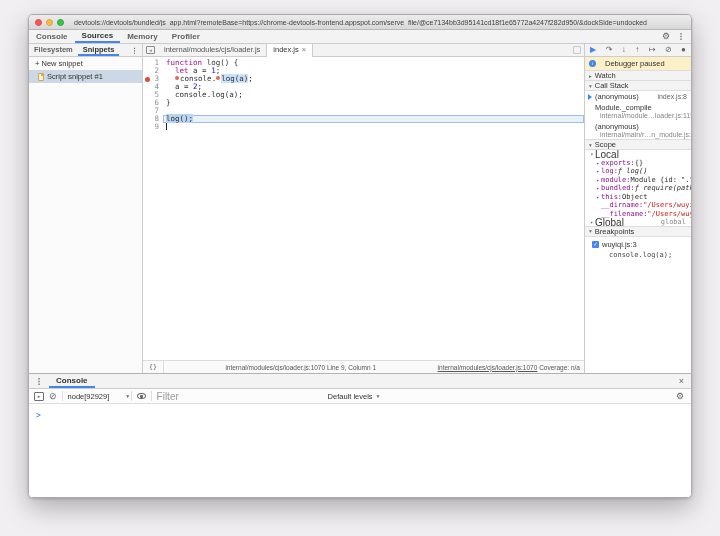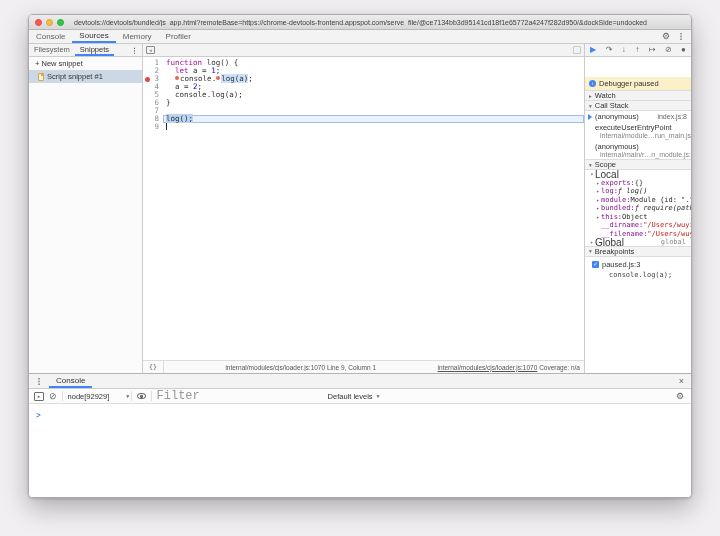--- a/index.html
+++ b/index.html
@@ -16,21 +16,21 @@
   .titlebar { height:15px; flex:none; background:linear-gradient(#ececec,#d8d8d8); border-bottom:1px solid #b8b8b8; display:flex; align-items:center; position:relative; }
   .lights { display:flex; gap:4px; margin-left:6px; }
   .light { width:7px; height:7px; border-radius:50%; }
   .light.red { background:#fc5753; border:0.5px solid #df4744; }
   .light.yellow { background:#fdbc40; border:0.5px solid #de9f34; }
   .light.green { background:#33c748; border:0.5px solid #27aa35; }
   .url { font-size:7px; color:#3f3f3f; margin-left:10px; white-space:nowrap; overflow:hidden; }
   
   .main-toolbar { height:14px; flex:none; background:#f3f3f3; border-bottom:1px solid #ccc; display:flex; align-items:stretch; }
   .main-tabs { display:flex; }
-  .tab { font-size:8px; color:#5f5f5f; padding:0 7px; line-height:13px; cursor:default; }
+  .tab { font-size:8px; color:#5f5f5f; padding:0 7px; line-height:13px; cursor:default;font-weight:bold; }
   .tab.active { color:#333; border-bottom:2px solid #4285f4; line-height:12px; }
   .toolbar-right { margin-left:auto; display:flex; align-items:center; gap:7px; padding-right:6px; color:#5f6368; }
   .gear { font-size:9px; line-height:9px; }
   .vdots { font-size:8px; font-weight:bold; }
   
   .panel { flex:none; height:329px; display:flex; background:#f9a8d4; }
   
   .navigator { width:114px; flex:none; border-right:1px solid #ccc; display:flex; flex-direction:column; background:#fbfbfb; }
   .nav-tabs { height:13px; flex:none; background:#f3f3f3; border-bottom:1px solid #ccc; display:flex; align-items:stretch; }
   .nav-tabs .tab { font-size:7.5px; padding:0 5px; line-height:12px; }
@@ -66,21 +66,21 @@
   .status-bar { height:13px; flex:none; border-top:1px solid #ddd; background:#fafafa; display:flex; align-items:center; font-size:6.5px; color:#555; }
   .pretty { font-family:"DejaVu Sans Mono", monospace; padding:0 6px; border-right:1px solid #ddd; height:100%; display:flex; align-items:center; color:#5f6368; }
   .sb-center { flex:1; text-align:center; white-space:nowrap; overflow:hidden; }
   .sb-right { white-space:nowrap; padding-right:4px; }
   .sb-link { text-decoration:underline; color:#555; }
   
   .debug-sidebar { width:107px; flex:none; border-left:1px solid #ccc; background:#fff; display:flex; flex-direction:column; font-size:7.5px; overflow:hidden; }
   .debug-toolbar { height:13px; flex:none; background:#f3f3f3; border-bottom:1px solid #ccc; display:flex; align-items:center; justify-content:space-between; padding:0 5px; }
   .dbg-icon { font-size:8px; line-height:10px; color:#5f6368; }
   .dbg-icon.accent { color:#4285f4; }
-  .paused-banner { height:14px; flex:none; background:#fbf0c7; border-bottom:1px solid #e8d9a4; display:flex; align-items:center; gap:3px; padding-left:4px; color:#333;margin-top:20px; }
+  .paused-banner { height:14px; flex:none; background:#fbf0c7; border-bottom:1px solid #e8d9a4; display:flex; align-items:center; gap:9px; padding-left:4px; color:#333; }
   .info-circle { width:7px; height:7px; border-radius:50%; background:#4285f4; color:#fff; font-size:5px; line-height:7px; text-align:center; font-style:italic; font-family:"Liberation Serif", serif; flex:none; }
   .section-h { height:11px; flex:none; background:#f3f3f3; border-bottom:1px solid #ddd; border-top:1px solid #ddd; margin-top:-1px; display:flex; align-items:center; padding-left:4px; color:#333; gap:3px; }
   .section-h:first-of-type { margin-top:0; }
   .caret { font-size:5.5px; color:#6e6e6e; }
   .cs-row.current { height:11px; display:flex; align-items:center; padding:0 4px 0 3px; }
   .cs-marker { width:0; height:0; border-left:4px solid #4285f4; border-top:3px solid transparent; border-bottom:3px solid transparent; flex:none; }
   .cs-fn { margin-left:3px; color:#333; }
   .cs-loc { margin-left:auto; color:#666; font-size:7px; }
   .cs-row.stacked { padding:2px 0 2px 10px; }
   .cs-row.stacked .fn { color:#333; line-height:8px; white-space:nowrap; }
@@ -109,21 +109,21 @@
   .drawer-tabs .tab.active { line-height:13px; }
   .drawer-close { margin-left:auto; color:#5f6368; font-size:9px; line-height:15px; padding-right:7px; }
   .drawer-toolbar { height:15px; flex:none; background:#fcfcfc; border-bottom:1px solid #ddd; display:flex; align-items:center; padding:0 5px; gap:5px; font-size:7.5px; color:#333; }
   .tb-sep { width:1px; height:10px; background:#ddd; flex:none; }
   .console-sidebar-btn { width:10px; height:9px; border:1px solid #6e6e6e; border-radius:1px; font-size:5px; line-height:7px; text-align:center; color:#6e6e6e; flex:none; }
   .clear-btn { color:#5f6368; font-size:9px; line-height:9px; }
   .ctx { display:flex; align-items:center; gap:16px; width:58px; }
   .dd-caret { font-size:5px; color:#666; }
   .eye { width:9px; height:6px; border:1px solid #5f6368; border-radius:50%; position:relative; flex:none; }
   .eye::after { content:""; position:absolute; left:2.5px; top:1px; width:2.5px; height:2.5px; border-radius:50%; background:#5f6368; }
-  .filter-input { border:none; outline:none; background:transparent; font-size:12px; width:150px; color:#333; font-family:Liberation Mono, monospace; }
+  .filter-input { border:none; outline:none; background:transparent; font-size:10px; width:150px; color:#333; font-family:Liberation Sans, sans-serif; }
   .filter-input::placeholder { color:#999; }
   .levels { display:flex; align-items:center; gap:3px; margin-left:16px; }
   .drawer-gear { margin-left:auto; color:#5f6368; font-size:9px; padding-right:2px; }
   .drawer-output { flex:1; background:#fff; }
   .prompt { color:#367cf1; font-family:"DejaVu Sans Mono", monospace; font-size:8px; padding:3px 0 0 7px; display:inline-block; }
 </style>
 </head>
 <body>
 
 <div class="desktop">
@@ -168,20 +168,24 @@
             <div class="snippet-item selected">
               <span class="doc-icon"></span>
               <span>Script snippet #1</span>
             </div>
           </div>
       </div>
 
       <div class="editor">
         <div class="file-tabs">
           <span class="sq-icon">◂</span>
+          <div id="file-tabs" style="display:flex;">
+              <div class="file-tab">internal/modules/cjs/loader.js</div>
+              <div class="file-tab active">index.js<span class="close-x">×</span></div>
+            </div>
           <span class="editor-corner"></span>
         </div>
         <div class="code" id="code">
             <div class="code-line">
               <span class="gutter">1</span>
               <span class="line-content"><span class="kw">function</span><span> log() {</span></span>
             </div>
             <div class="code-line">
               <span class="gutter">2</span>
               <span class="line-content"><span>  </span><span class="kw">let</span><span> a = </span><span class="num">1</span><span>;</span></span>
@@ -250,22 +254,22 @@
           <span class="caret">▾</span>
           <span>Call Stack</span>
         </div>
         <div id="call-stack">
             <div class="cs-row current">
               <span class="cs-marker"></span>
               <span class="cs-fn">(anonymous)</span>
               <span class="cs-loc">index.js:8</span>
             </div>
             <div class="cs-row stacked">
-              <div class="fn">executeUserEntryPoint</div>
-              <div class="loc">internal/module…run_main.js:74</div>
+              <div class="fn">Module._compile</div>
+              <div class="loc">internal/module…loader.js:1153</div>
             </div>
             <div class="cs-row stacked">
               <div class="fn">(anonymous)</div>
               <div class="loc">internal/main/r…n_module.js:18</div>
             </div>
           </div>
         <div class="section-h">
           <span class="caret">▾</span>
           <span>Scope</span>
         </div>
@@ -314,21 +318,21 @@
             </div>
           </div>
         <div class="section-h">
           <span class="caret">▾</span>
           <span>Breakpoints</span>
         </div>
         <div id="breakpoints">
             <div class="bp-block">
               <div class="bp-row">
                 <span class="checkbox">✓</span>
-                <span class="bp-label">paused.js:3</span>
+                <span class="bp-label">wuyiqi.js:3</span>
               </div>
               <div class="bp-code">console.log(a);</div>
             </div>
           </div>
       </div>
     </div>
 
     <div class="drawer">
       <div class="drawer-tabs">
         <span class="drawer-menu">⋮</span>

